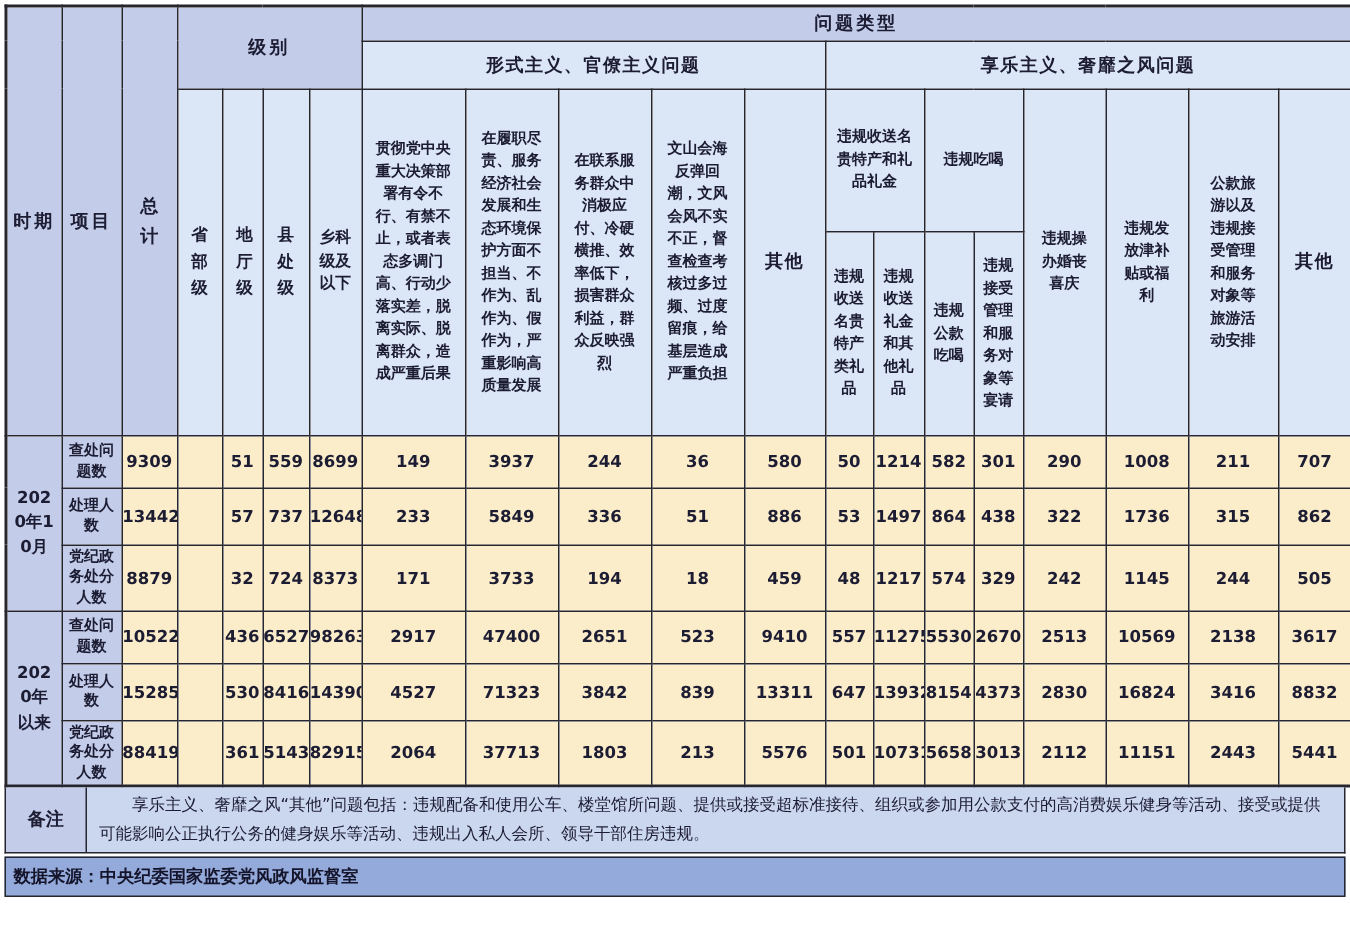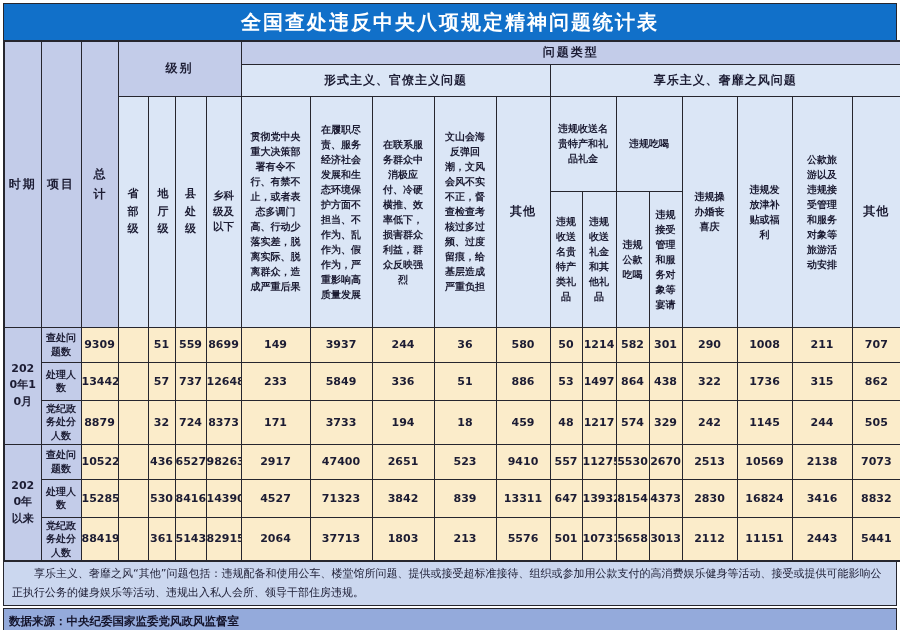--- a/index.html
+++ b/index.html
@@ -68,21 +68,20 @@
     display:flex;align-items:center;justify-content:space-between;
     font-size:11.5px;font-weight:bold;color:#14142b;
     padding:0 8px 0 5px;
   }
 </style>
 </head>
 <body>
 
 <div class="page">
 
-  <div class="title-bar" id="titleBar" style="background: rgb(17, 112, 201);">全国查处违反中央八项规定精神问题统计表</div>
 
   <table class="stats">
     <colgroup>
       <col style="width:37px">
         <col style="width:40px">
         <col style="width:37px">
       <col style="width:30px">
         <col style="width:27px">
         <col style="width:31px">
         <col style="width:35px">
@@ -214,21 +213,21 @@
           <td class="val">2651</td>
           <td class="val">523</td>
           <td class="val">9410</td>
           <td class="val">557</td>
           <td class="val">11275</td>
           <td class="val">5530</td>
           <td class="val">2670</td>
           <td class="val">2513</td>
           <td class="val">10569</td>
           <td class="val">2138</td>
-          <td class="val">7073</td>
+          <td class="val">3617</td>
         </tr>
         <tr style="height: 38px;">
           <th class="dark rowlab">处理人数</th>
           <td class="val">152850</td>
           <td class="val"></td>
           <td class="val">530</td>
           <td class="val">8416</td>
           <td class="val">143904</td>
           <td class="val">4527</td>
           <td class="val">71323</td>
@@ -262,20 +261,21 @@
           <td class="val">3013</td>
           <td class="val">2112</td>
           <td class="val">11151</td>
           <td class="val">2443</td>
           <td class="val">5441</td>
         </tr>
       </tbody>
   </table>
 
   <div class="remark">
+    <div class="remark-label">备注</div>
     <div class="remark-text">享乐主义、奢靡之风“其他”问题包括：违规配备和使用公车、楼堂馆所问题、提供或接受超标准接待、组织或参加用公款支付的高消费娱乐健身等活动、接受或提供可能影响公正执行公务的健身娱乐等活动、违规出入私人会所、领导干部住房违规。</div>
   </div>
 
   <div class="footer" id="footerBar" style="background: rgb(148, 170, 219);">
     <span>数据来源：中央纪委国家监委党风政风监督室</span>
   </div>
 
 </div>
 
 </body></html>

